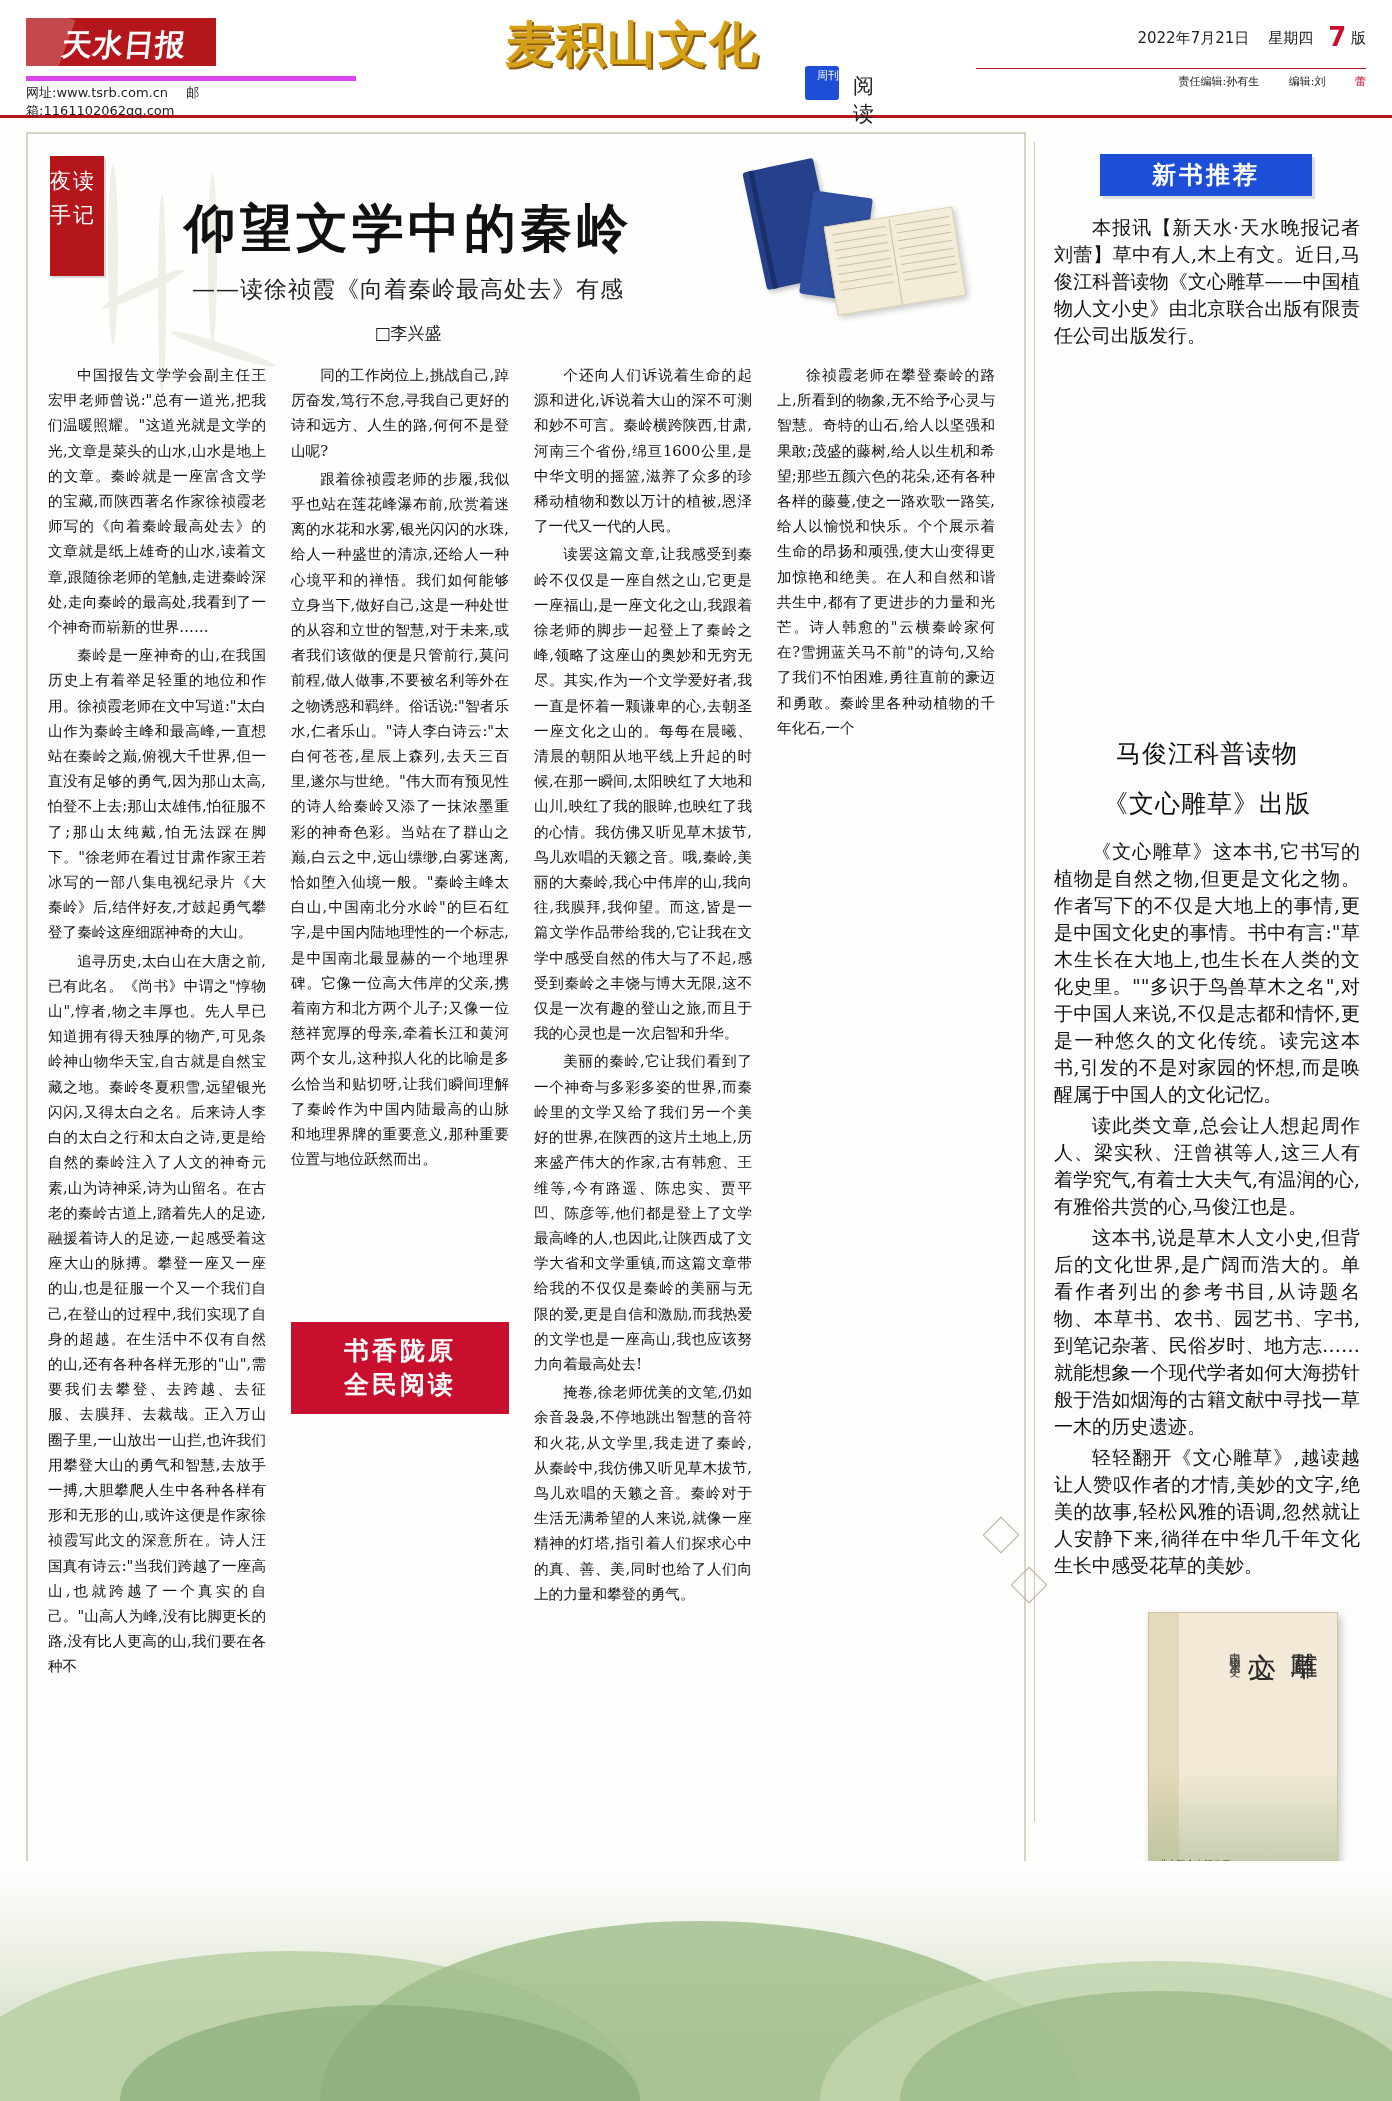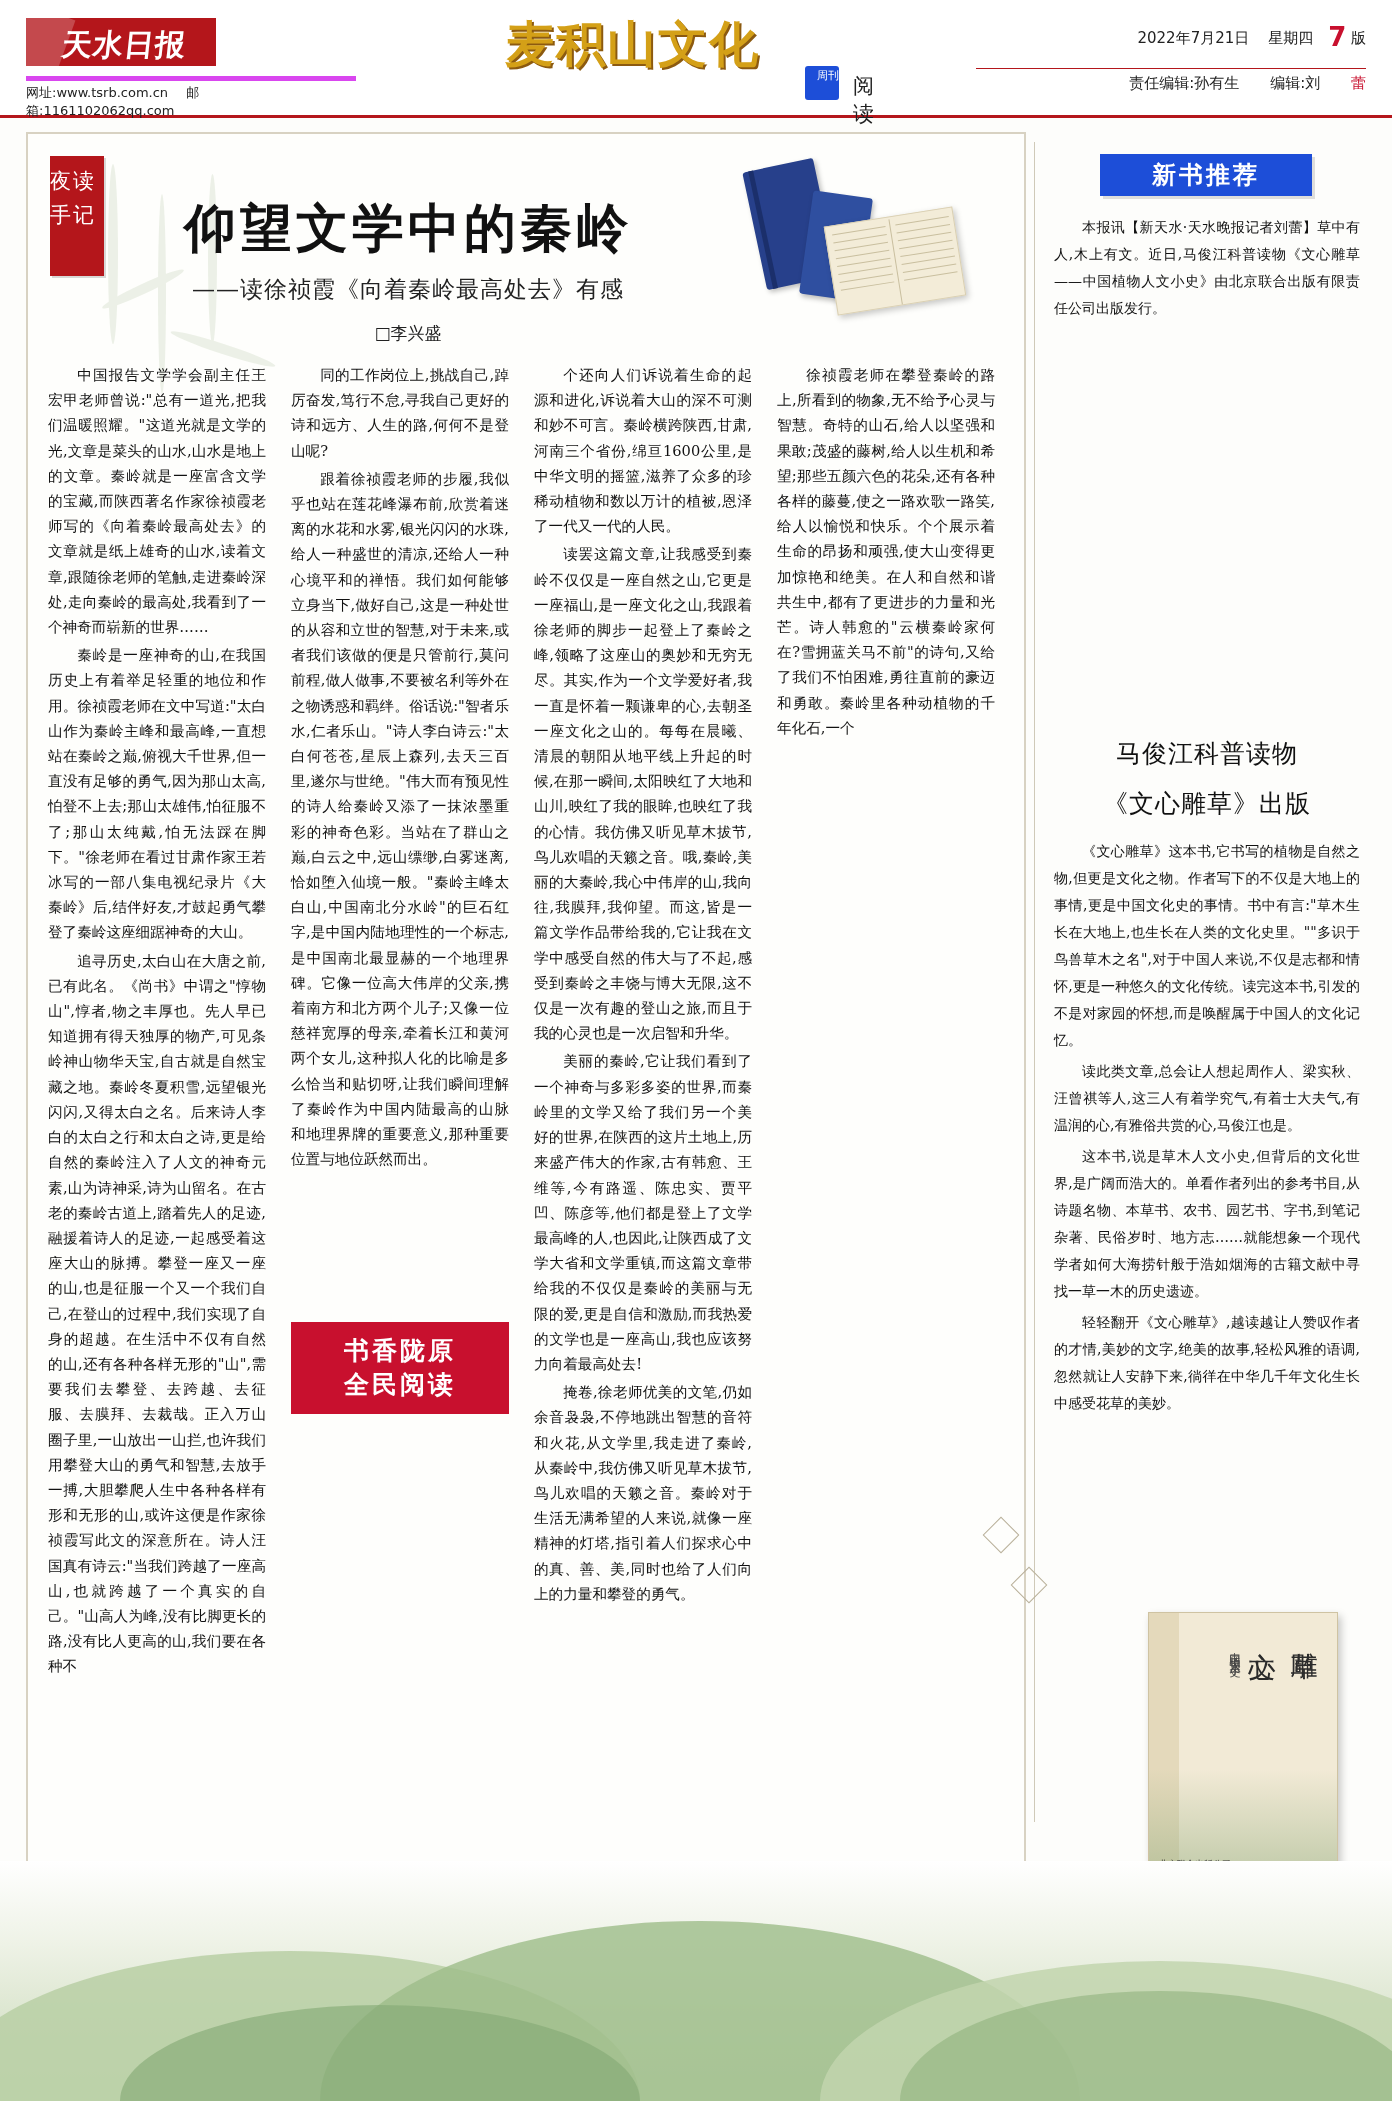--- a/index.html
+++ b/index.html
@@ -70,21 +70,21 @@
     font-family:"DejaVu Serif", serif;
   }
   .date-line {
     position:absolute; right:26px; top:22px;
     font-size:15px; color:#222; text-align:right;
   }
   .date-line .pagenum { color:#c8102e; font-size:26px; font-weight:bold; vertical-align:-3px; margin-left:10px;}
   .date-line .pagelabel { font-size:15px; color:#222; }
   .editor-line {
     position:absolute; right:26px; top:68px;
-    font-size:15px; color:#222; text-align:right;
+    font-size:11px; color:#222; text-align:right;
     border-top:1px solid #b4161b;
     padding-top:5px;
     width:390px;
   }
   .editor-line span { margin-left:26px; }
   .editor-line .redname { color:#c8102e; }
   
   .content {
     position:absolute; left:0; top:122px; width:1392px; height:1979px;
   }
@@ -186,21 +186,21 @@
     position:absolute; left:52px; top:22px; width:212px; height:42px;
     background:#1d4ed8; color:#fff;
     font-family:"DejaVu Serif", serif;
     font-size:24px; font-weight:bold;
     text-align:center; line-height:42px; letter-spacing:3px;
     box-shadow:3px 3px 0 rgba(0,0,0,0.12);
   }
   .rtext {
     position:absolute; left:6px; width:306px;
     font-family:"DejaVu Serif", serif;
-    font-size:14px; line-height:27px; color:#111; text-align:justify;
+    font-size:19px; line-height:27px; color:#111; text-align:justify;
   }
   .rtext p { margin:0 0 4px 0; text-indent:2em; }
   .r-head {
     position:absolute; left:6px; width:306px; text-align:center;
     font-family:"DejaVu Serif", serif;
     font-size:25px; color:#111; line-height:44px; letter-spacing:1px;
   }
   
   .cover {
     position:absolute; left:100px; top:1480px; width:190px; height:268px;

